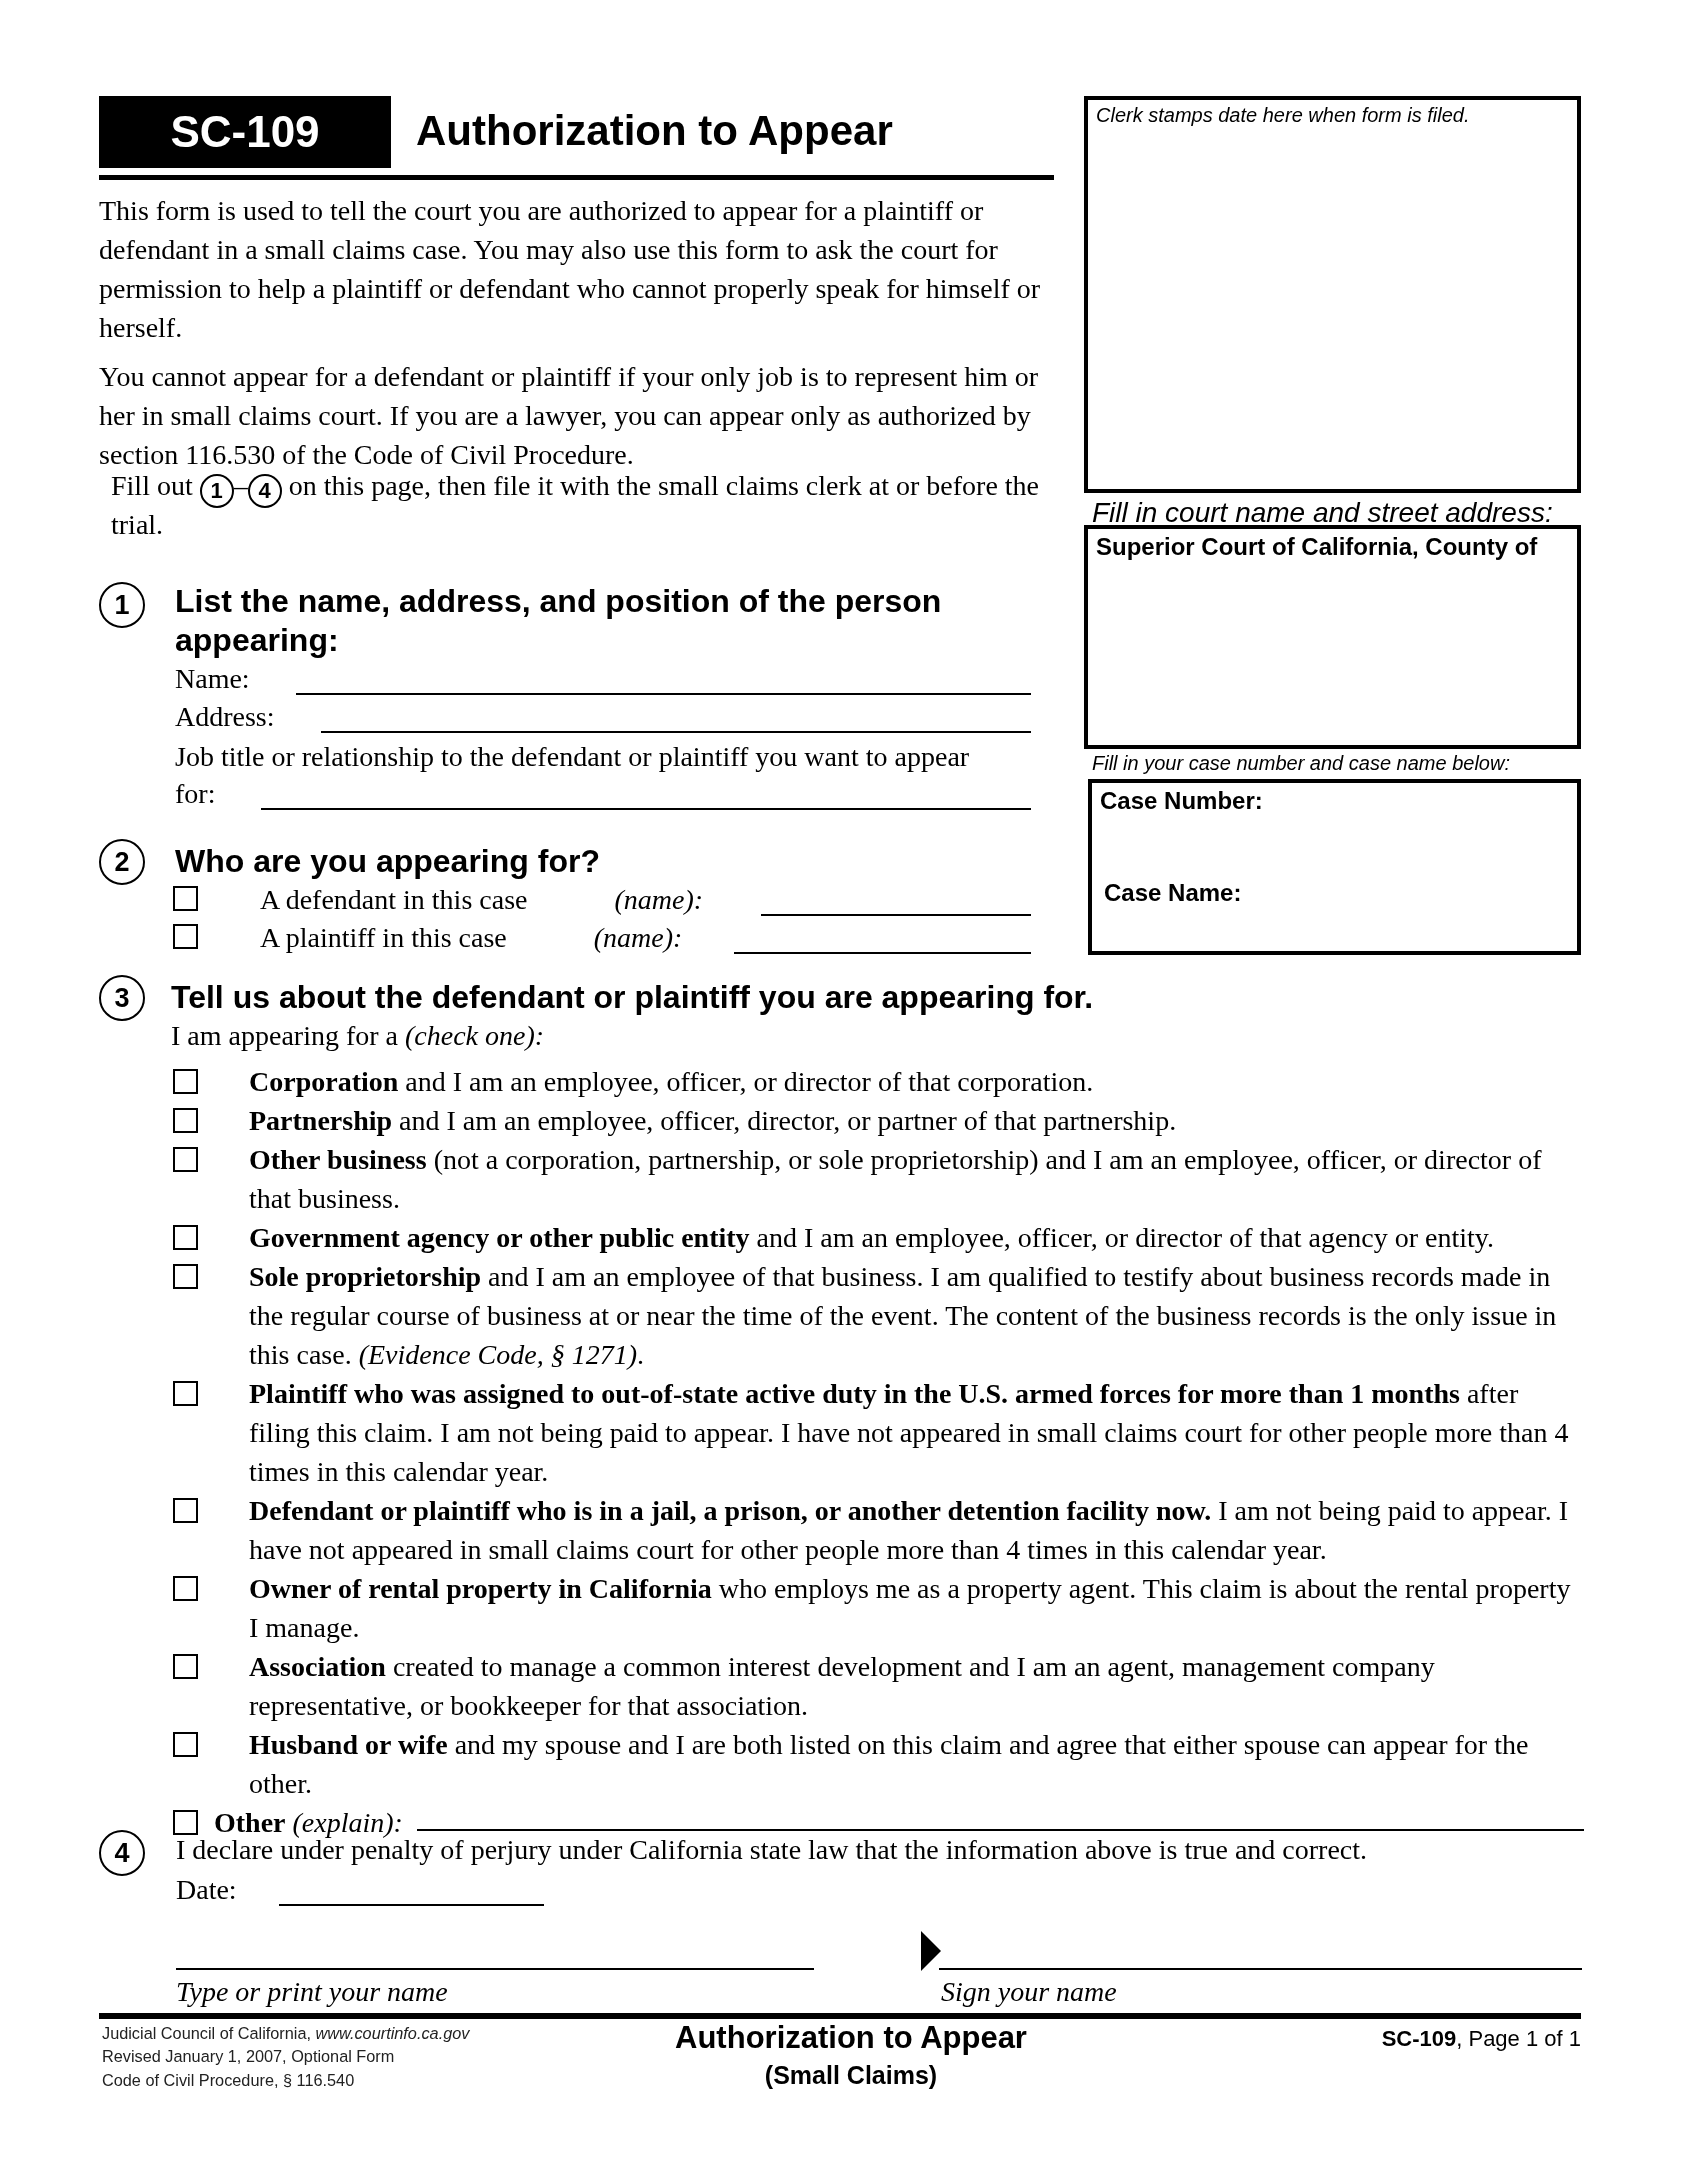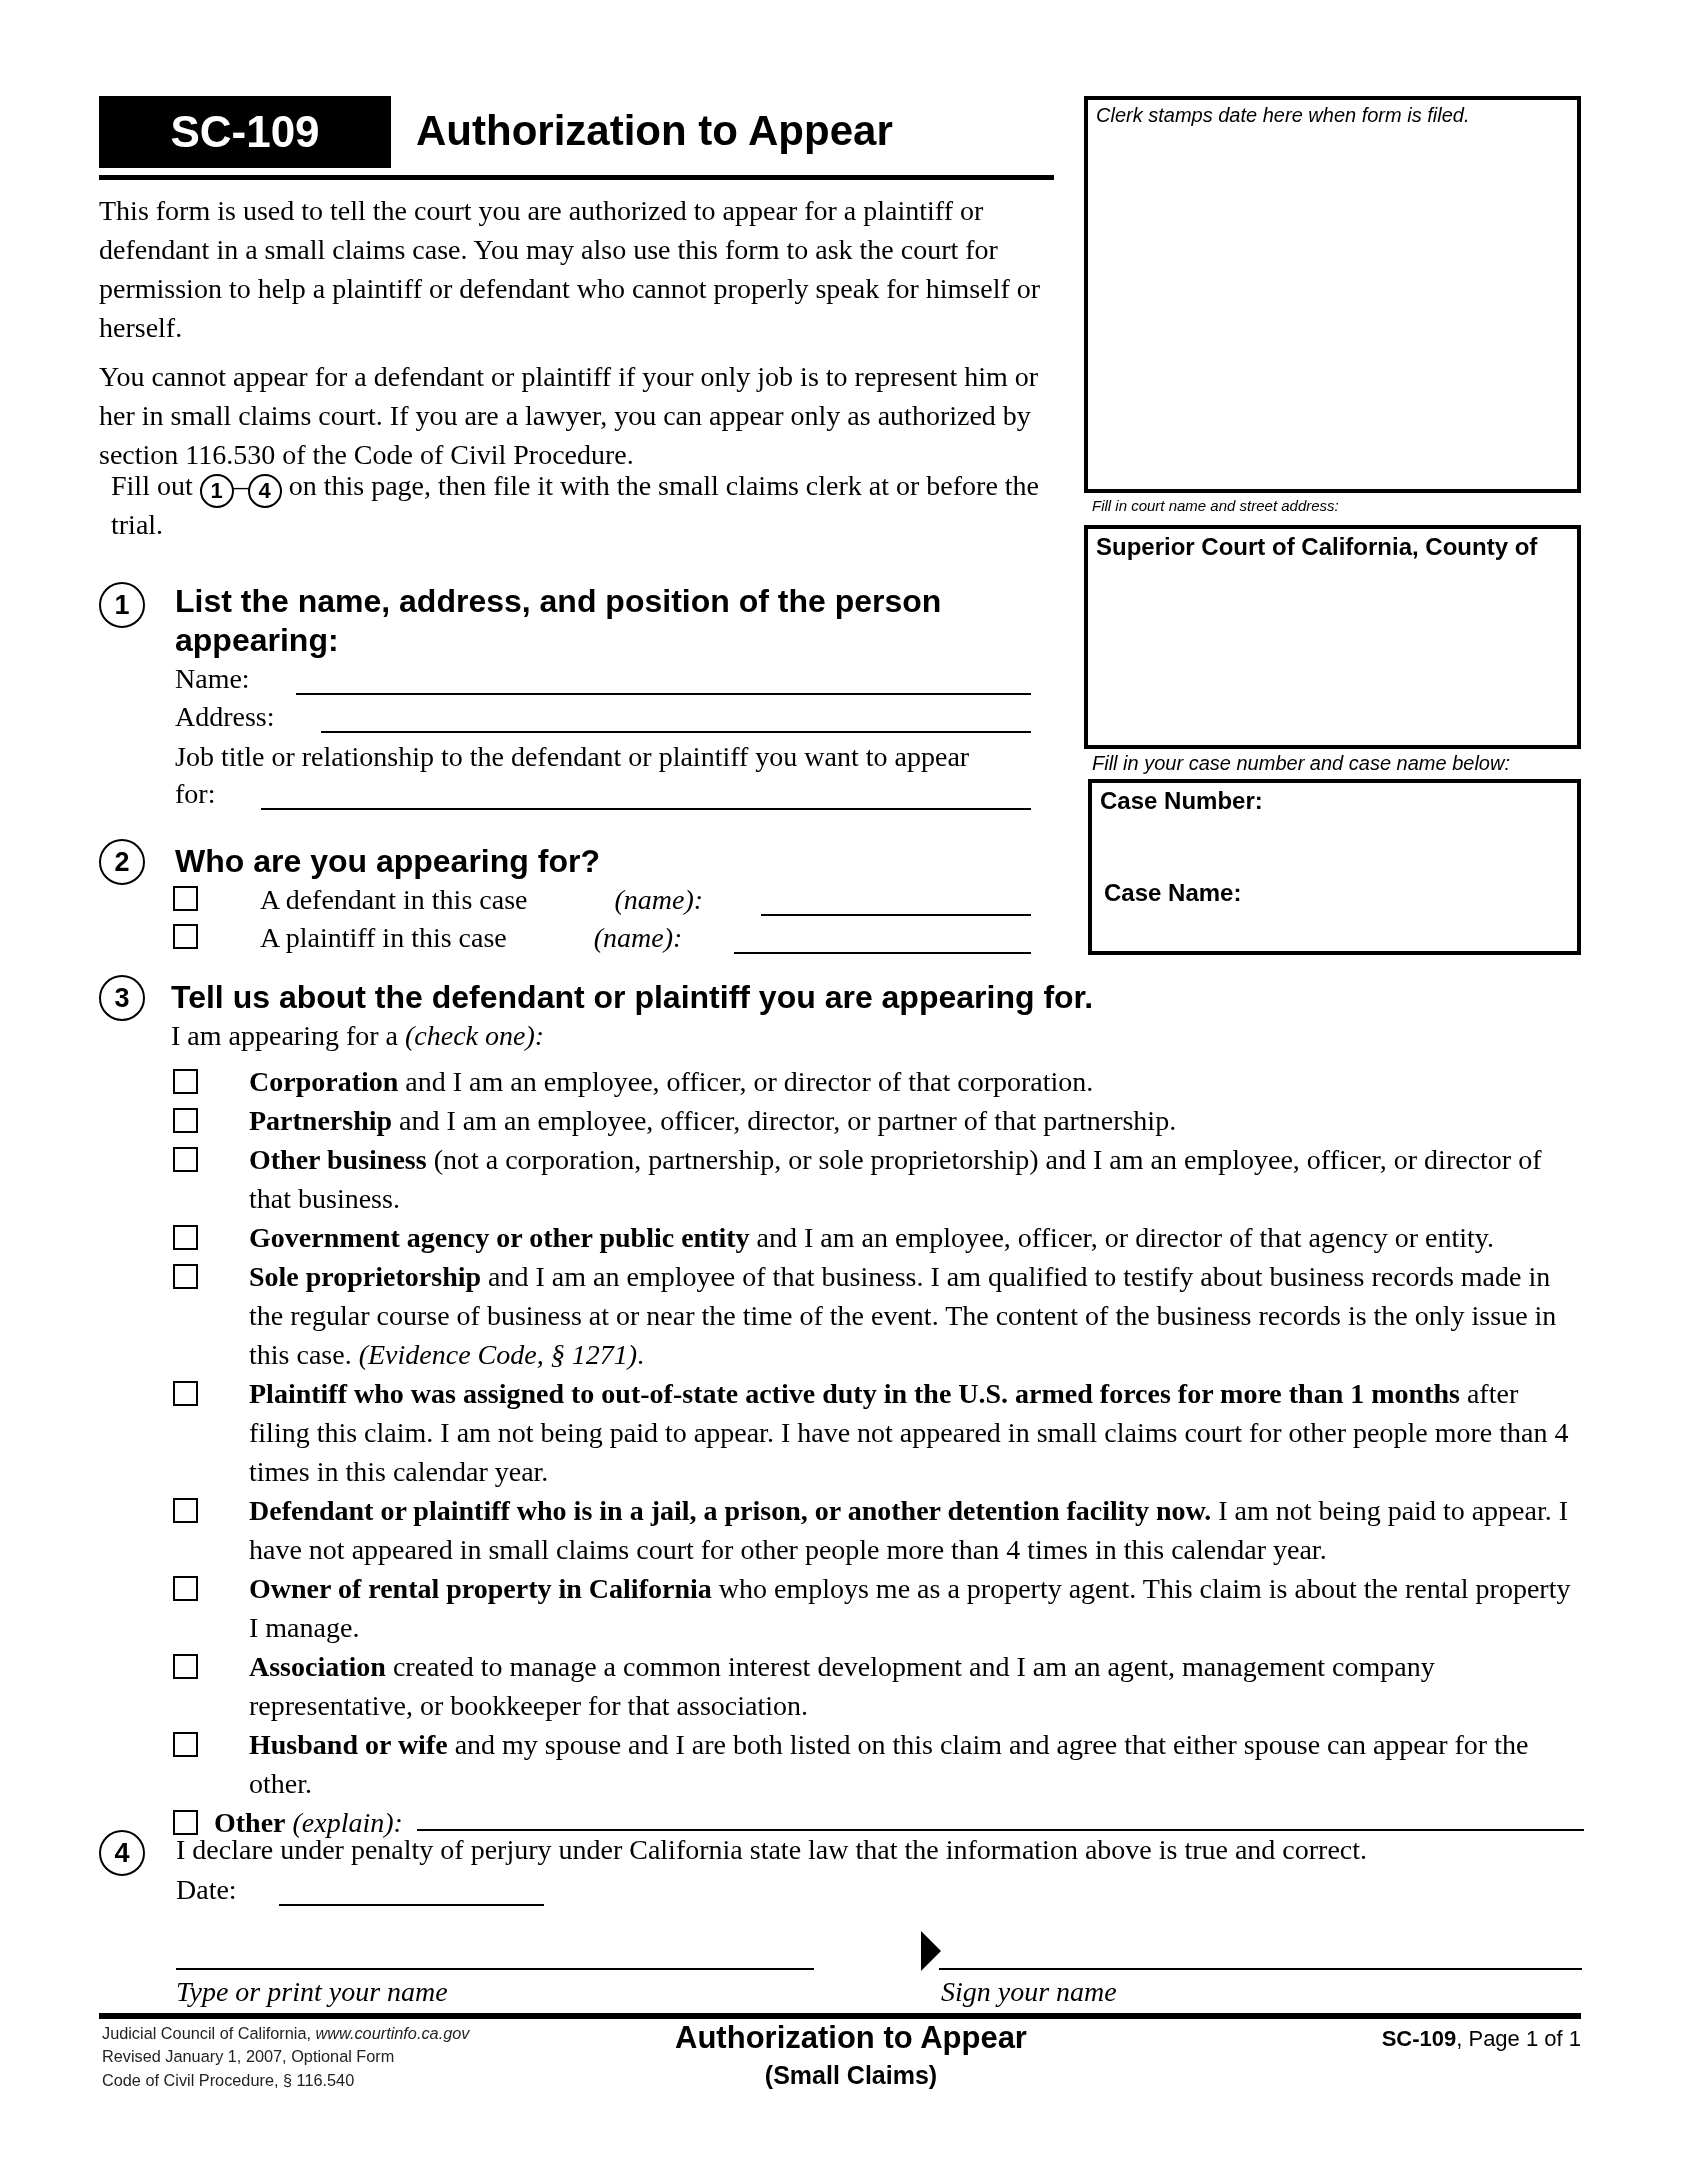--- a/index.html
+++ b/index.html
@@ -20,21 +20,21 @@
   #intro-p2 { top: 357px; }
   #intro-p3 { top: 469px; line-height: 33px; margin-left: 12px; }
   .mini-circle { display: inline-block; width: 30px; height: 30px; border: 2.5px solid #000; border-radius: 50%;
     text-align: center; line-height: 30px; font-family: "Liberation Sans", sans-serif; font-weight: bold; font-size: 22px;
     vertical-align: -3px; box-sizing: content-box; }
 
   
   .right-box { border: 4px solid #000; box-sizing: border-box; }
   #clerk-box { left: 1084px; top: 96px; width: 497px; height: 397px; }
   #clerk-label { left: 8px; top: 4px; font-size: 20px; font-style: italic; }
-  #court-label { left: 1092px; top: 497px; font-size: 15px; font-style: italic; }
+  #court-label { left: 1092px; top: 497px; font-size: 28px; font-style: italic; }
   #court-box { left: 1084px; top: 525px; width: 497px; height: 224px; padding-left: 28px; }
   #court-text { left: 8px; top: 4px; font-size: 24px; font-weight: bold; }
   #case-label { left: 1092px; top: 752px; font-size: 20px; font-style: italic; }
   #case-box { left: 1088px; top: 779px; width: 493px; height: 176px; }
   #case-number-label { left: 8px; top: 4px; font-size: 24px; font-weight: bold; }
   #case-name-label { left: 12px; top: 96px; font-size: 24px; font-weight: bold; }
 
   
   .sec-circle { width: 46px; height: 46px; border: 2.5px solid #000; border-radius: 50%; box-sizing: border-box;
     display: flex; align-items: center; justify-content: center; font-family: "Liberation Sans", sans-serif;

